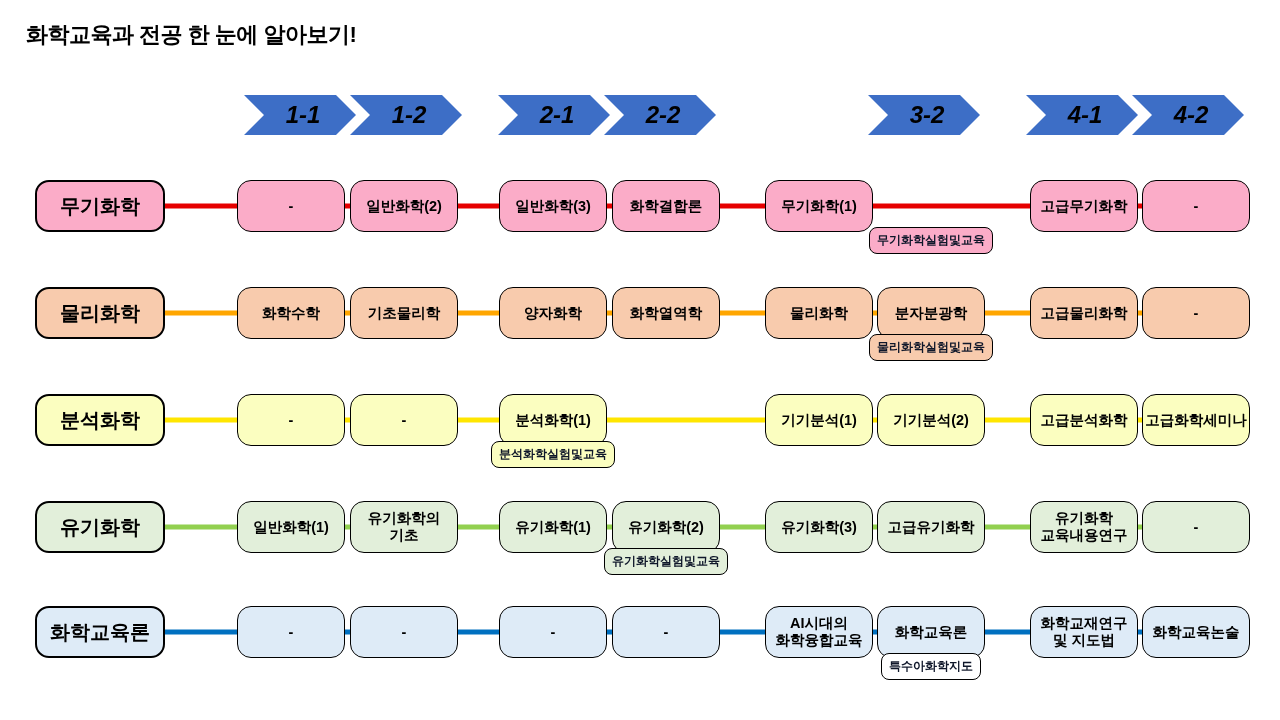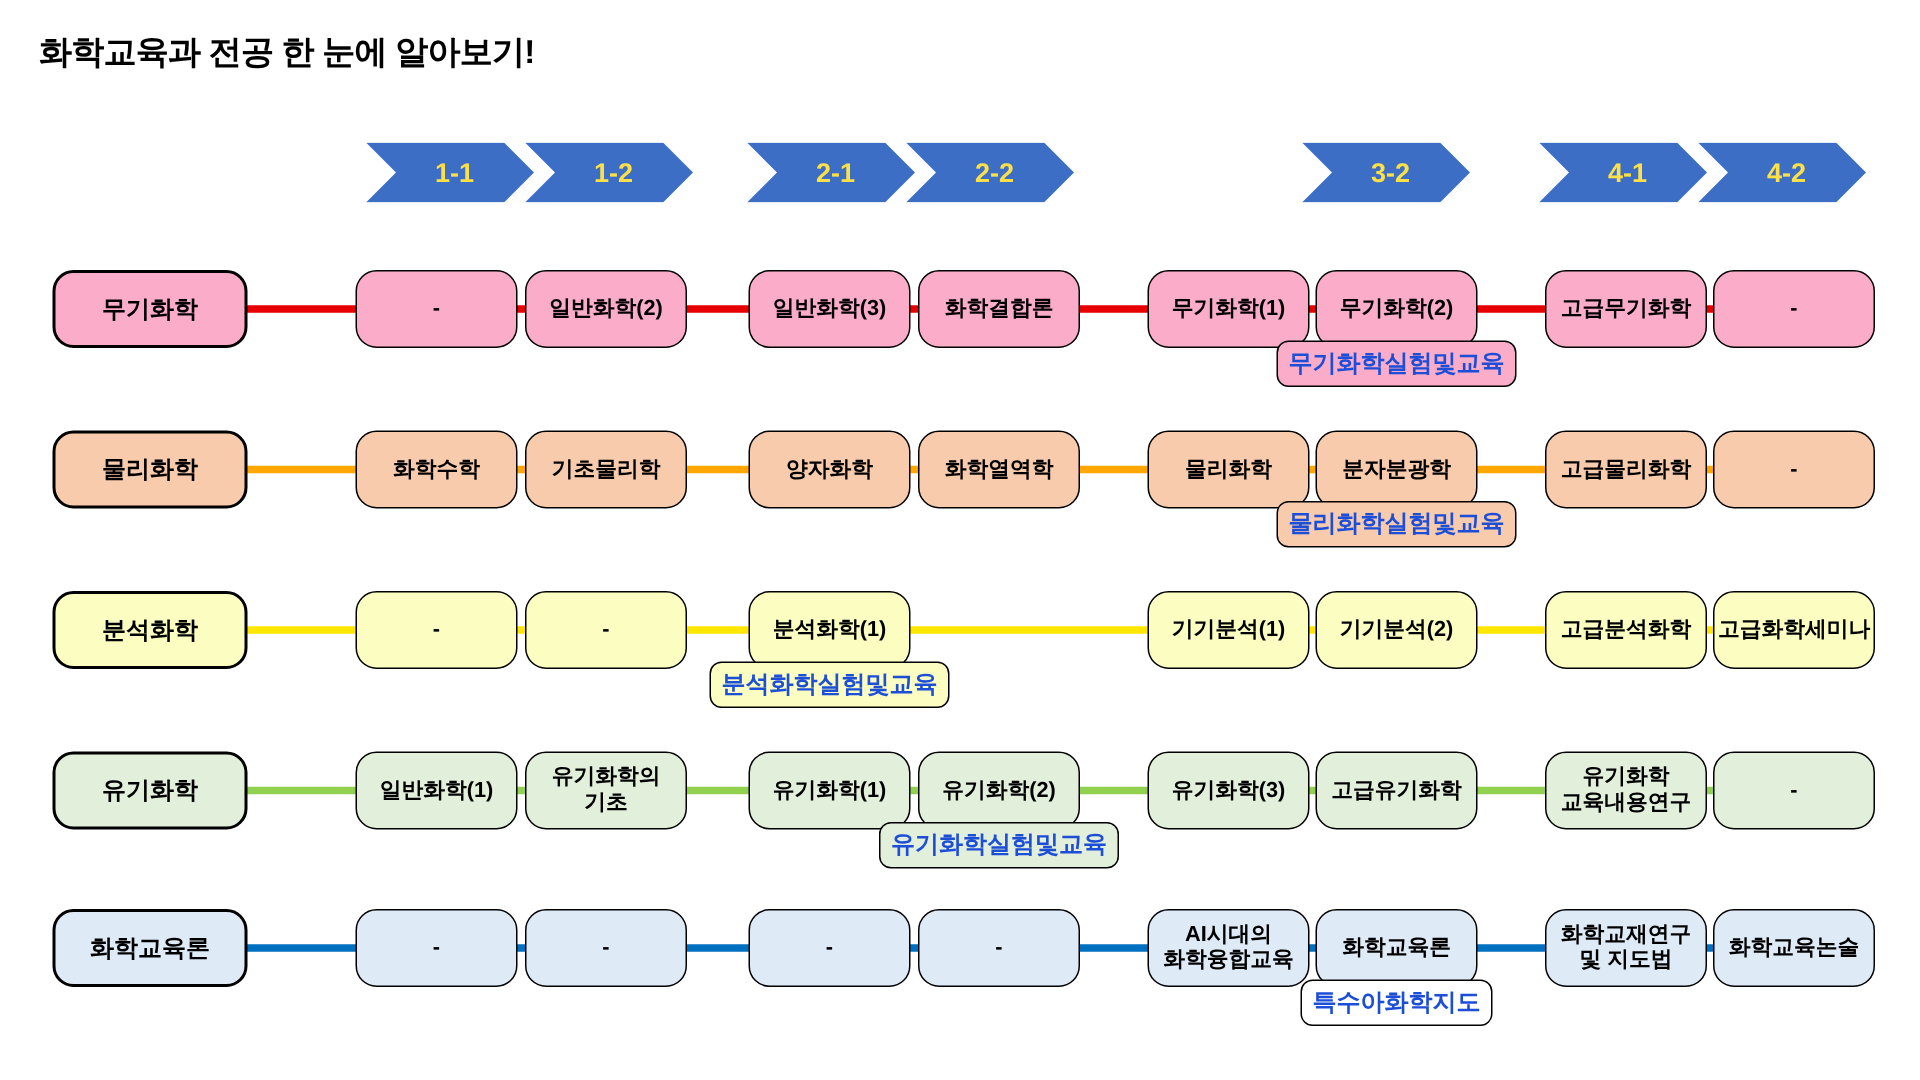--- a/index.html
+++ b/index.html
@@ -6,56 +6,56 @@
   body{font-family:"Liberation Sans","DejaVu Sans",sans-serif;}
   .stage{position:relative;width:1280px;height:720px;background:#ffffff;overflow:hidden;}
 
   .title{position:absolute;left:26px;top:20px;font-size:22px;font-weight:bold;color:#000;letter-spacing:-0.5px;}
 
   
   .arrow-row{position:absolute;left:0;top:95px;width:1280px;height:40px;}
   .chev{
     position:absolute;top:0;width:112px;height:40px;
     display:flex;align-items:center;justify-content:center;
-    color:#fde047;font-size:18px;font-weight:bold;
+    color:#000000;font-size:24px;font-weight:bold;
     background:var(--arrow,#3d6ec6);
     clip-path:polygon(0 0, calc(100% - 20px) 0, 100% 50%, calc(100% - 20px) 100%, 0 100%, 20px 50%);
-    padding-left:6px;box-sizing:border-box;
+    padding-left:6px;box-sizing:border-box;font-style:italic;
   }
   .a1{left:244px}.a2{left:350px}.a3{left:498px}.a4{left:604px}
   .a5{left:762px}.a6{left:868px}.a7{left:1026px}.a8{left:1132px}
 
   
   .row{position:absolute;left:0;width:1280px;height:52px;}
   .r0{top:180px}.r1{top:287px}.r2{top:394px}.r3{top:501px}.r4{top:606px}
 
   .line{position:absolute;left:60px;right:36px;top:50%;height:5px;transform:translateY(-50%);background:var(--line,#999);z-index:0;}
 
   .rlabel{
     position:absolute;left:35px;top:0;width:130px;height:52px;box-sizing:border-box;
     background:var(--fill,#eee);border:2px solid #000;border-radius:14px;
     display:flex;align-items:center;justify-content:center;
-    font-size:16px;font-weight:bold;color:#000;z-index:1;
+    font-size:20px;font-weight:bold;color:#000;z-index:1;
   }
 
   .box{
     position:absolute;top:0;width:108px;height:52px;box-sizing:border-box;
     background:var(--fill,#eee);border:1.5px solid #000;border-radius:14px;
     display:flex;align-items:center;justify-content:center;text-align:center;
     font-size:14.5px;font-weight:bold;color:#000;line-height:1.15;
     white-space:pre-line;z-index:1;padding:2px;
   }
   .c1{left:237px}.c2{left:350px}.c3{left:499px}.c4{left:612px}
   .c5{left:765px}.c6{left:877px}.c7{left:1030px}.c8{left:1142px}
 
   .sub{
     position:absolute;top:47px;transform:translateX(-50%);
     background:var(--subfill,#eee);border:1.5px solid #000;border-radius:8px;
     display:inline-flex;align-items:center;justify-content:center;
-    font-size:16px;font-weight:bold;color:#1d4ed8;
+    font-size:12px;font-weight:bold;color:#0f172a;
     padding:4px 7px;white-space:nowrap;z-index:2;
   }
   .sc3{left:553px}.sc4{left:666px}.sc6{left:931px}
 </style>
 </head>
 <body>
 
 <div class="stage" style="--arrow: #3d6ec6;">
 
   <div class="title">화학교육과 전공 한 눈에 알아보기!</div>
@@ -71,21 +71,20 @@
   </div>
 
   <div class="row r0" style="--fill: #fbacc8; --line: #e60000; --subfill: #fbacc8;">
     <div class="line"></div>
     <div class="rlabel">무기화학</div>
     <div class="box c1">-</div>
     <div class="box c2">일반화학(2)</div>
     <div class="box c3">일반화학(3)</div>
     <div class="box c4">화학결합론</div>
     <div class="box c5">무기화학(1)</div>
-    <div class="box c6">무기화학(2)</div>
     <div class="box c7">고급무기화학</div>
     <div class="box c8">-</div>
     <div class="sub sc6">무기화학실험및교육</div>
   </div>
 
   <div class="row r1" style="--fill: #f8cbad; --line: #ffa600; --subfill: #f8cbad;">
     <div class="line"></div>
     <div class="rlabel">물리화학</div>
     <div class="box c1">화학수학</div>
     <div class="box c3">양자화학</div>

